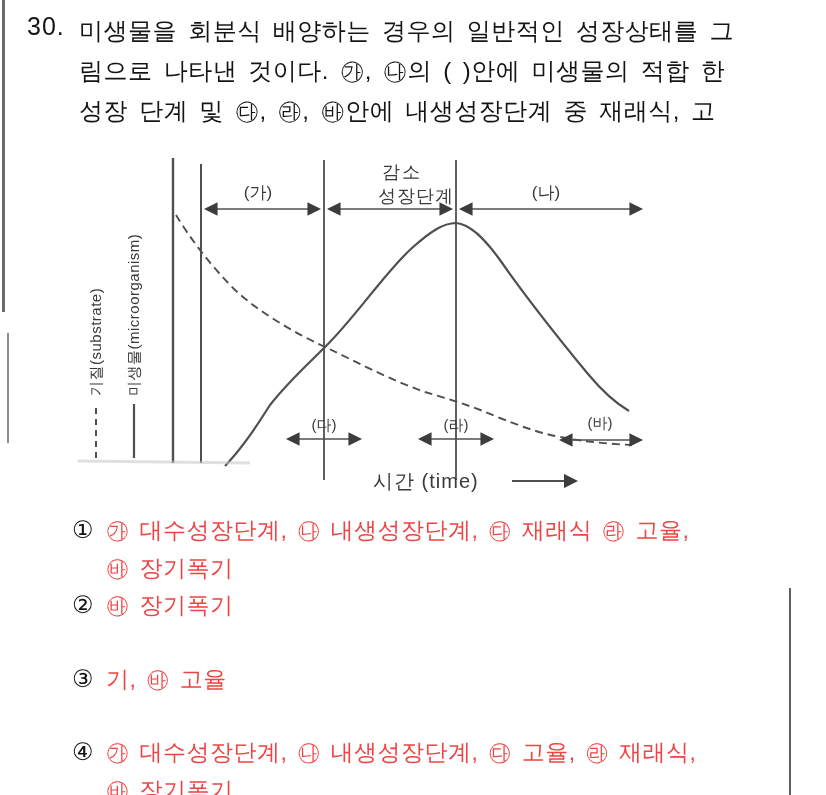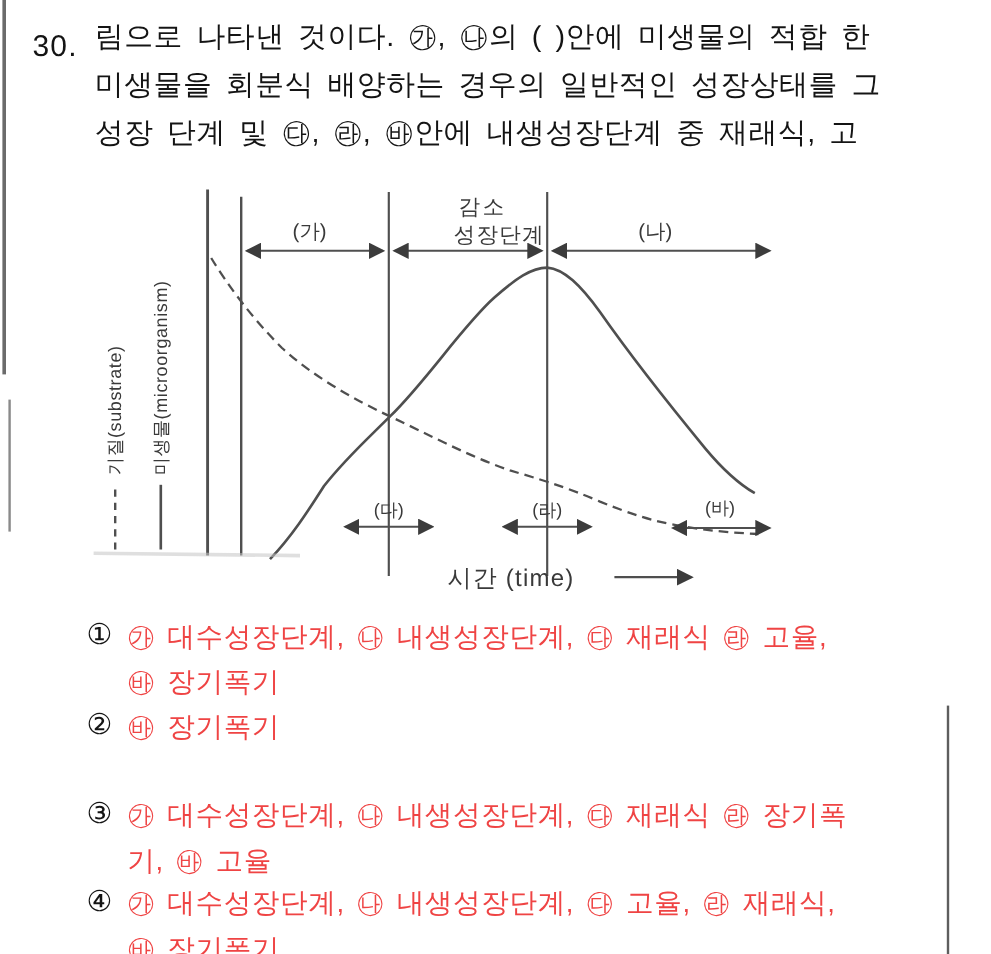--- a/index.html
+++ b/index.html
@@ -10,21 +10,21 @@
     color:#111;
   }
   
   .artifact{position:absolute;background:#6b6b6b;}
   #art-left-1{left:2px;top:0;width:3px;height:312px;}
   #art-left-2{left:7px;top:333px;width:2px;height:110px;background:#8a8a8a;}
   #art-right-1{left:789px;top:588px;width:2px;height:207px;background:#5e5e5e;}
 
   
   .q-number{
-    position:absolute;left:27px;top:25px;
+    position:absolute;left:27px;top:12px;
     font-size:25px;letter-spacing:1px;color:#141414;
   }
   .q-text{
     position:absolute;left:79px;top:11px;width:740px;
     font-size:24px;line-height:40px;letter-spacing:0.5px;word-spacing:4px;
     color:#141414;white-space:nowrap;
   }
 
   
   #figure-svg{position:absolute;left:60px;top:150px;}
@@ -50,22 +50,22 @@
 </style>
 </head>
 <body>
 
 <div class="artifact" id="art-left-1"></div>
 <div class="artifact" id="art-left-2"></div>
 <div class="artifact" id="art-right-1"></div>
 
 <div class="q-number">30.</div>
 <div class="q-text">
+  <div>미생물을 회분식 배양하는 경우의 일반적인 성장상태를 그</div>
   <div>림으로 나타낸 것이다. ㉮, ㉯의 ( )안에 미생물의 적합 한</div>
-  <div>미생물을 회분식 배양하는 경우의 일반적인 성장상태를 그</div>
   <div>성장 단계 및 ㉰, ㉱, ㉳안에 내생성장단계 중 재래식, 고</div>
 </div>
 
 <svg id="figure-svg" width="740" height="352" viewBox="0 0 740 352" xmlns="http://www.w3.org/2000/svg">
   <defs>
     <marker id="ar" viewBox="0 0 10 10" refX="8.5" refY="5" markerWidth="8" markerHeight="8" orient="auto-start-reverse">
       <path d="M0,0 L10,5 L0,10 z" fill="#3c3c3c"></path>
     </marker>
   </defs>
 
@@ -131,21 +131,20 @@
 </div>
 <div class="option" id="option-2">
   <span class="marker">②</span>
   <div class="opt-lines">
     <div>㉳ 장기폭기</div>
   </div>
 </div>
 <div class="option" id="option-3">
   <span class="marker">③</span>
   <div class="opt-lines">
-    <div>㉮ 대수성장단계, ㉯ 내생성장단계, ㉰ 재래식 ㉱ 장기폭</div>
     <div>기, ㉳ 고율</div>
   </div>
 </div>
 <div class="option" id="option-4">
   <span class="marker">④</span>
   <div class="opt-lines">
     <div>㉮ 대수성장단계, ㉯ 내생성장단계, ㉰ 고율, ㉱ 재래식,</div>
     <div>㉳ 장기폭기</div>
   </div>
 </div>

